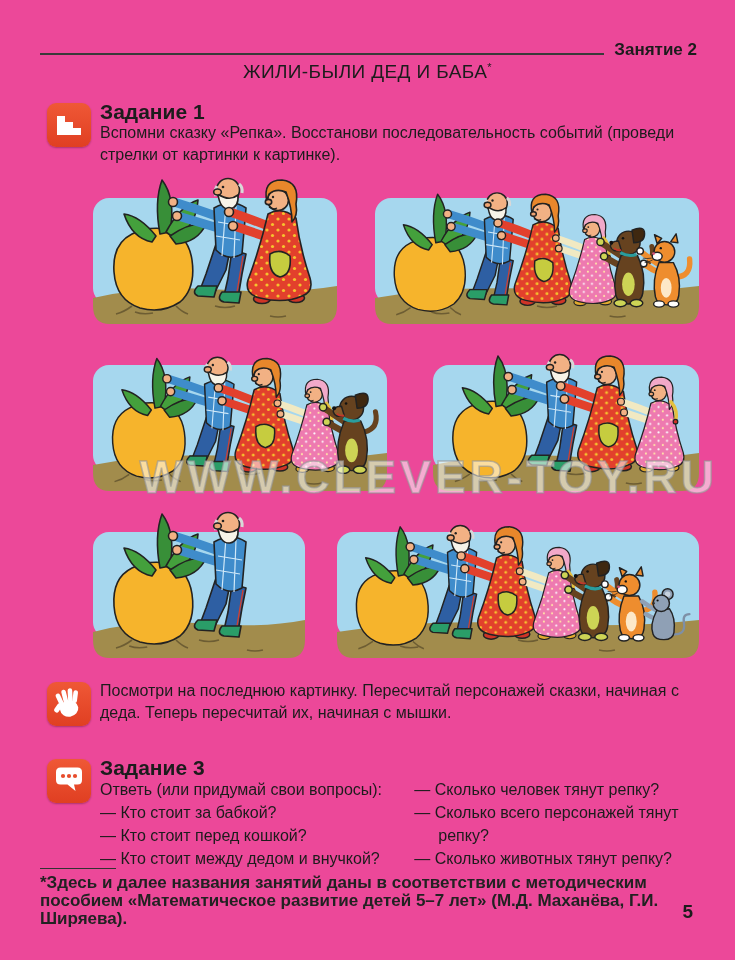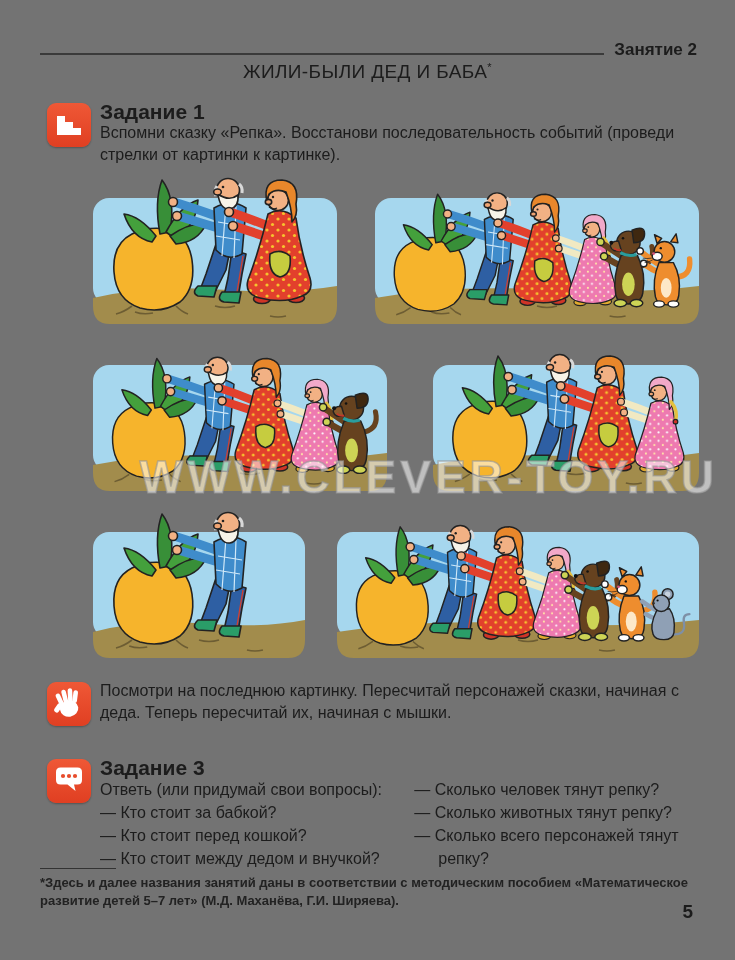--- a/index.html
+++ b/index.html
@@ -1,19 +1,19 @@
 <!DOCTYPE html>
 <html><head>
 <meta charset="utf-8">
 <style>
   * { margin:0; padding:0; box-sizing:border-box; }
   html,body { background:#e9e9e9; }
   .page {
     position:relative; width:735px; height:960px; margin:0 auto;
-    background:#737373; font-family:"Liberation Sans", sans-serif; color:#1c1c1c;
+    background:#ec4899; font-family:"Liberation Sans", sans-serif; color:#1c1c1c;
     overflow:hidden;
   }
   
   .hdr-row { position:absolute; top:40px; left:40px; width:657px; display:flex; align-items:center; }
   .hdr-rule { flex:1; border-bottom:2px solid #3a3a3a; margin-right:10px; margin-top:8px; }
   .lesson { font-size:17px; font-weight:700; white-space:nowrap; }
   .title { position:absolute; top:61px; left:0; width:735px; text-align:center;
            font-size:19px; font-weight:400; letter-spacing:.4px; }
   .title sup { font-size:11px; }
   
@@ -39,21 +39,21 @@
   
   .watermark {
     position:absolute; top:450px; left:28px; width:690px; z-index:6;
     font-size:46px; font-weight:700; letter-spacing:4px; text-align:right;
     color:rgba(255,255,255,.55); -webkit-text-stroke:1.6px rgba(150,150,150,.62);
     pointer-events:none; white-space:nowrap;
   }
   
   .foot { position:absolute; top:868px; left:40px; width:657px; }
   .foot-rule { width:76px; border-top:1.6px solid #333; margin-bottom:5px; }
-  .foot-text { font-size:13px; font-weight:600; line-height:18px; color:#222; }
+  .foot-text { font-size:17px; font-weight:600; line-height:18px; color:#222; }
   .pageno { position:absolute; top:901px; right:42px; font-size:19px; font-weight:600; }
 </style>
 </head>
 <body>
 
 <div class="page">
 
   <div class="hdr-row">
     <div class="hdr-rule"></div>
     <span class="lesson">Занятие 2</span>
@@ -634,22 +634,22 @@
           <div class="intro">Ответь (или придумай свои вопросы):</div>
           <div>
               <div class="q">— Кто стоит за бабкой?</div>
               <div class="q">— Кто стоит перед кошкой?</div>
               <div class="q">— Кто стоит между дедом и внучкой?</div>
             </div>
         </div>
         <div class="t3-right">
           <div>
               <div class="q">— Сколько человек тянут репку?</div>
+              <div class="q">— Сколько всего персонажей тянут репку?</div>
               <div class="q">— Сколько животных тянут репку?</div>
-              <div class="q">— Сколько всего персонажей тянут репку?</div>
             </div>
         </div>
       </div>
     </div>
   </div>
 
   <div class="foot">
     <div class="foot-rule"></div>
     <div class="foot-text">*Здесь и далее названия занятий даны в соответствии с методическим пособием «Математическое развитие детей 5–7 лет» (М.Д. Маханёва, Г.И. Ширяева).</div>
   </div>

